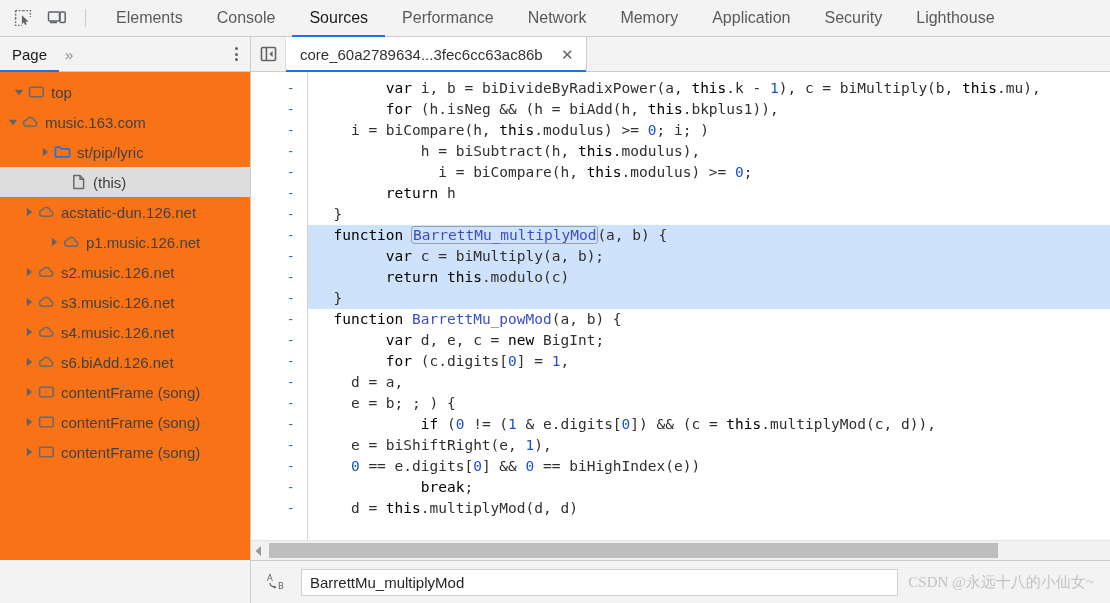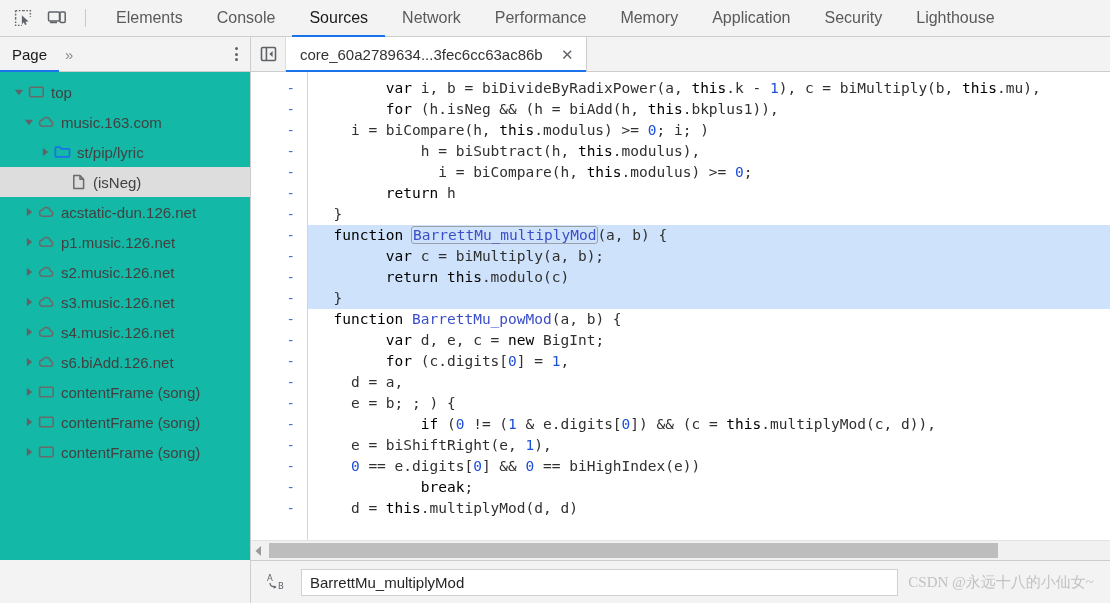--- a/index.html
+++ b/index.html
@@ -37,21 +37,21 @@
   .tab.active { color: #1a1a1a; border-bottom-color: #1a73e8; }
 
   
   .main { flex: 1; display: flex; min-height: 0; }
 
   
   .sidebar {
     width: 251px; min-width: 251px;
     display: flex; flex-direction: column;
     border-right: 1px solid #cdcdcd;
-    background: #14b8a6;
+    background: #f97316;
   }
   .nav-bar {
     height: 35px; min-height: 35px;
     background: #f3f3f3;
     border-bottom: 1px solid #cdcdcd;
     display: flex; align-items: stretch;
     position: relative;
   }
   .nav-tab {
     display: flex; align-items: center;
@@ -225,24 +225,24 @@
       <div class="tab">
           <span>Elements</span>
         </div>
       <div class="tab">
           <span>Console</span>
         </div>
       <div class="tab active">
           <span>Sources</span>
         </div>
       <div class="tab">
+          <span>Performance</span>
+        </div>
+      <div class="tab">
           <span>Network</span>
-        </div>
-      <div class="tab">
-          <span>Performance</span>
         </div>
       <div class="tab">
           <span>Memory</span>
         </div>
       <div class="tab">
           <span>Application</span>
         </div>
       <div class="tab">
           <span>Security</span>
         </div>
@@ -276,21 +276,21 @@
                 <path d="M0.8 2.8 H9.2 L5 8.2 Z" fill="#5f6368"></path>
               </svg>
             </span>
             <span class="nicon">
               <svg width="17" height="16" viewBox="0 0 17 16">
                 <rect x="1.6" y="3.2" width="13.6" height="9.6" rx="1.2" fill="none" stroke="#6a6a6a" stroke-width="1.6"></rect>
               </svg>
             </span>
             <span class="nlabel">top</span>
           </div>
-          <div class="node" style="padding-left: 22px;">
+          <div class="node" style="padding-left: 6px;">
             <span class="twisty">
               <svg width="10" height="10" viewBox="0 0 10 10">
                 <path d="M0.8 2.8 H9.2 L5 8.2 Z" fill="#5f6368"></path>
               </svg>
             </span>
             <span class="nicon">
               <svg width="17" height="16" viewBox="0 0 17 16">
                 <path d="M4.3 12.2 a3.1 3.1 0 0 1 0.25 -6.18 a4.1 4.1 0 0 1 7.85 0.95 a2.6 2.6 0 0 1 -0.5 5.23 Z" fill="none" stroke="#6a6a6a" stroke-width="1.5" stroke-linejoin="round"></path>
               </svg>
             </span>
@@ -312,36 +312,36 @@
           <div class="node selected" style="padding-left: 54px;">
             <span class="twisty">
               <svg width="10" height="10" viewBox="0 0 10 10"></svg>
             </span>
             <span class="nicon">
               <svg width="17" height="16" viewBox="0 0 17 16">
                 <path d="M3.8 1.6 H10 L13.6 5.2 V14.4 H3.8 Z" fill="none" stroke="#6a6a6a" stroke-width="1.5" stroke-linejoin="round"></path>
                 <path d="M10 1.6 V5.2 H13.6" fill="none" stroke="#6a6a6a" stroke-width="1.5" stroke-linejoin="round"></path>
               </svg>
             </span>
-            <span class="nlabel">(isNeg)</span>
+            <span class="nlabel">(this)</span>
           </div>
           <div class="node" style="padding-left: 22px;">
             <span class="twisty">
               <svg width="10" height="10" viewBox="0 0 10 10">
                 <path d="M2.8 0.8 V9.2 L8.2 5 Z" fill="#5f6368"></path>
               </svg>
             </span>
             <span class="nicon">
               <svg width="17" height="16" viewBox="0 0 17 16">
                 <path d="M4.3 12.2 a3.1 3.1 0 0 1 0.25 -6.18 a4.1 4.1 0 0 1 7.85 0.95 a2.6 2.6 0 0 1 -0.5 5.23 Z" fill="none" stroke="#6a6a6a" stroke-width="1.5" stroke-linejoin="round"></path>
               </svg>
             </span>
             <span class="nlabel">acstatic-dun.126.net</span>
           </div>
-          <div class="node" style="padding-left: 22px;">
+          <div class="node" style="padding-left: 15px; margin-left: 32px;">
             <span class="twisty">
               <svg width="10" height="10" viewBox="0 0 10 10">
                 <path d="M2.8 0.8 V9.2 L8.2 5 Z" fill="#5f6368"></path>
               </svg>
             </span>
             <span class="nicon">
               <svg width="17" height="16" viewBox="0 0 17 16">
                 <path d="M4.3 12.2 a3.1 3.1 0 0 1 0.25 -6.18 a4.1 4.1 0 0 1 7.85 0.95 a2.6 2.6 0 0 1 -0.5 5.23 Z" fill="none" stroke="#6a6a6a" stroke-width="1.5" stroke-linejoin="round"></path>
               </svg>
             </span>

